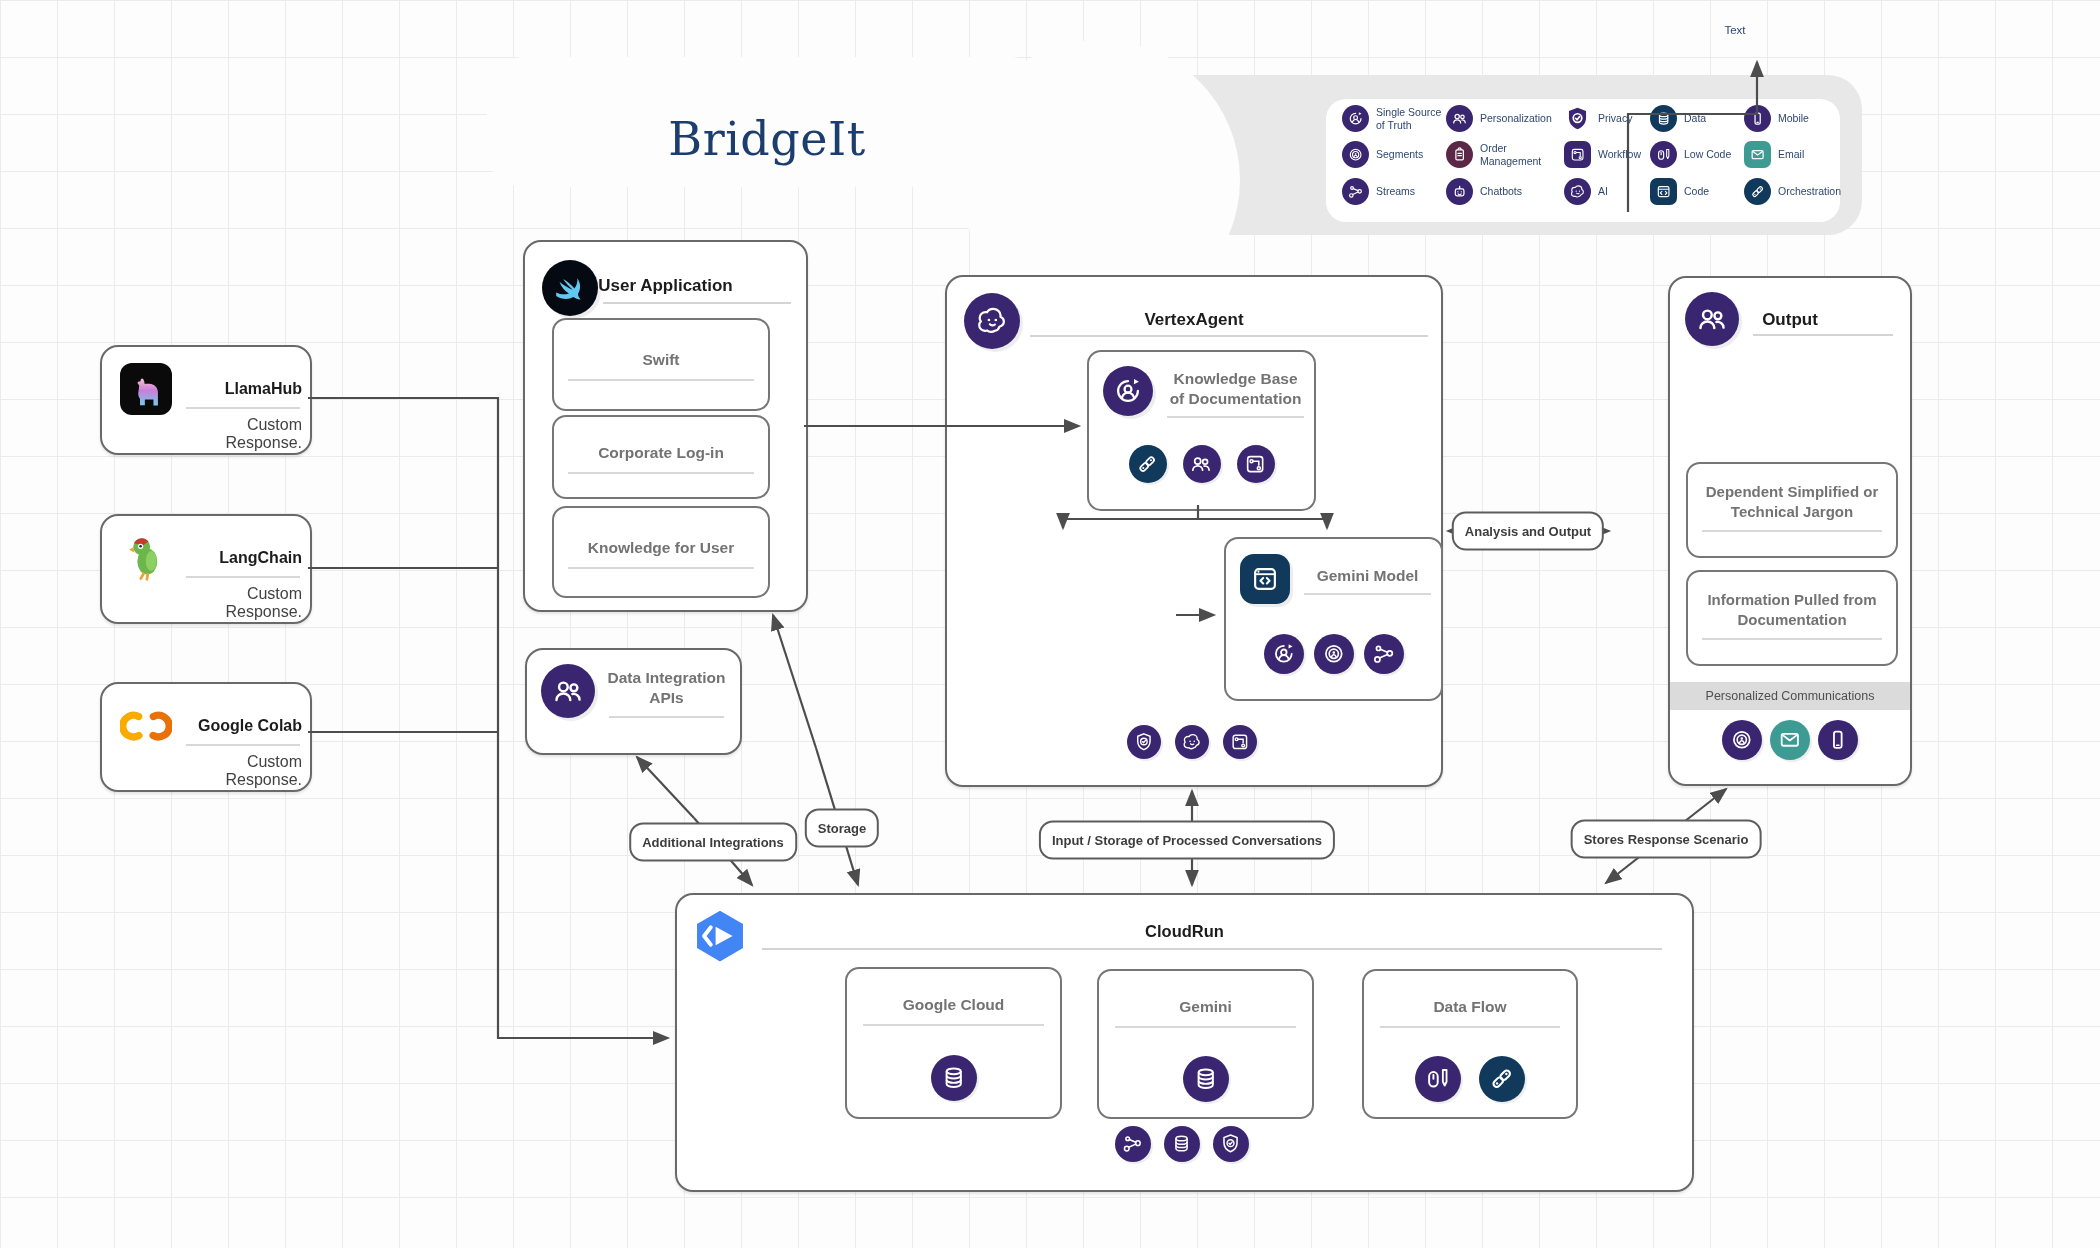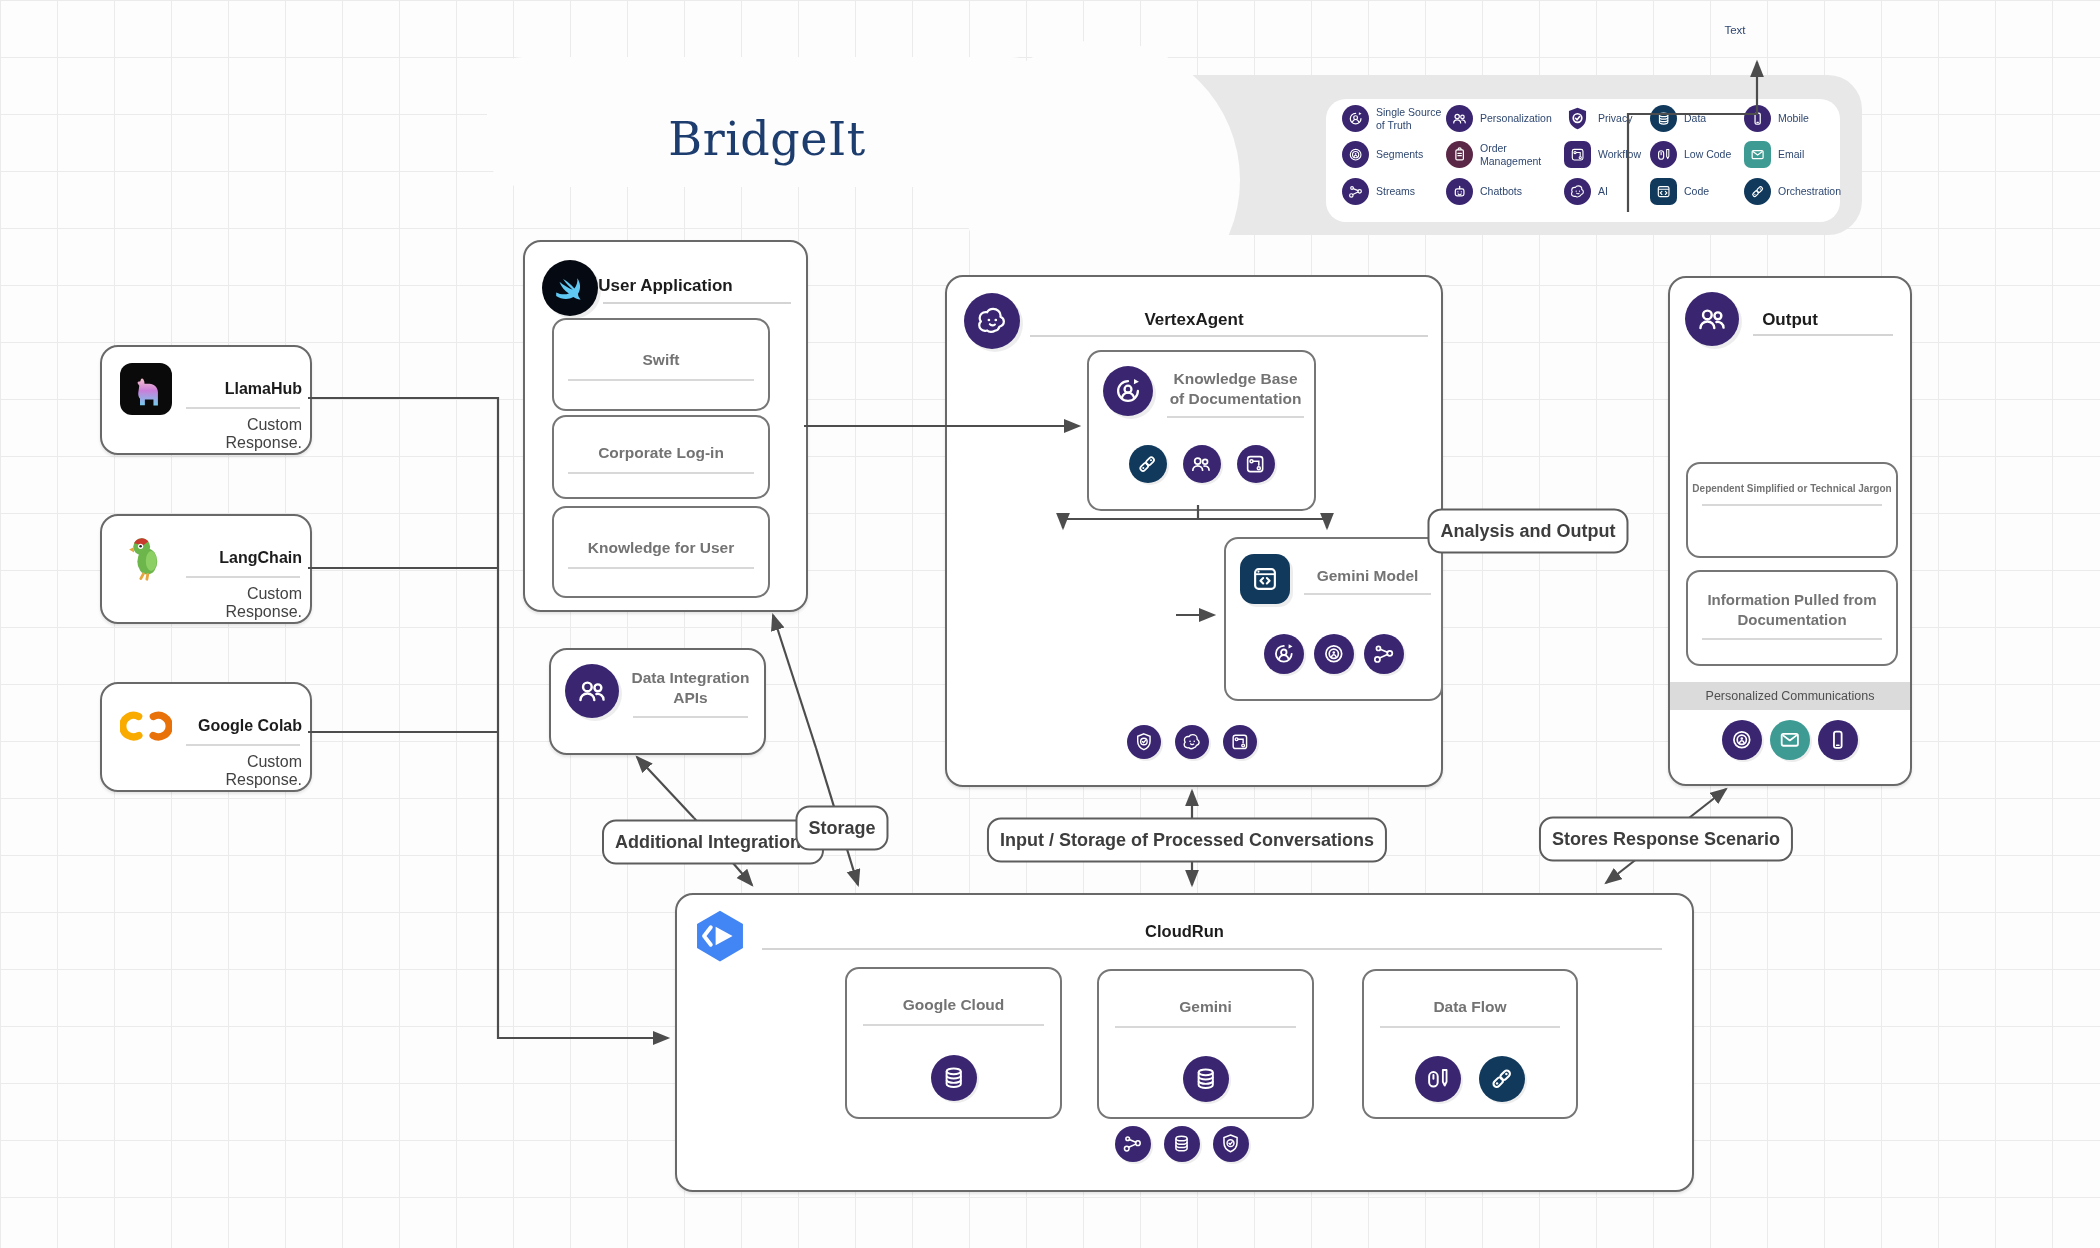--- a/index.html
+++ b/index.html
@@ -36,21 +36,21 @@
   .card-body{text-align:center;}
   .leaf-body{position:absolute;left:82px;right:8px;top:33px;text-align:right;}
   .leaf-t{font-weight:700;font-size:16px;color:#1c1c1c;}
   .leaf-d{border-top:2px solid #d8d8d8;margin:9px 2px 0;}
   .leaf-s{margin-top:7px;font-size:16px;color:#424242;}
   .tile{position:absolute;display:flex;align-items:center;justify-content:center;}
   .footerbar{position:absolute;left:0;right:0;background:#dbdbdb;display:flex;align-items:center;justify-content:center;
     font-size:12.5px;color:#4f4f4f;}
   
   .pill{position:absolute;transform:translate(-50%,-50%);background:#fff;border:2px solid #5d5d5d;border-radius:14px;
-    padding:10px 11px;font-weight:700;font-size:18px;color:#3d3d3d;white-space:nowrap;z-index:5;}
+    padding:10px 11px;font-weight:700;font-size:13px;color:#3d3d3d;white-space:nowrap;z-index:5;}
   #wires{position:absolute;left:0;top:0;z-index:4;pointer-events:none;}
 </style>
 </head>
 <body>
 
 <div id="canvas">
 
   <svg width="0" height="0" style="position:absolute" aria-hidden="true">
     <defs>
       <linearGradient id="lgrad" x1="0" y1="0" x2="0" y2="1">
@@ -395,21 +395,21 @@
     <div class="inner" style="left:27px;top:173px;width:214px;height:80px">
       <div class="ib-t" style="margin-top:26px">Corporate Log-in</div>
       <div class="ib-d"></div>
     </div>
     <div class="inner" style="left:27px;top:264px;width:214px;height:88px">
       <div class="ib-t" style="margin-top:30px">Knowledge for User</div>
       <div class="ib-d"></div>
     </div>
   </div>
 
-  <div class="node" style="left:549px;top:648px;width:213px;height:103px">
+  <div class="node" style="left:525px;top:648px;width:213px;height:103px">
     <div class="circ purple" style="left:14px;top:14px;width:54px;height:54px">
       <svg class="g" viewBox="0 0 24 24">
           <use href="#s-people"></use>
         </svg>
       </div>
     <div class="card-body" style="margin:18px 10px 0 76px">
       <div class="ib-t">Data Integration APIs</div>
       <div class="ib-d" style="margin:8px 6px 0"></div>
     </div>
   </div>
@@ -503,21 +503,21 @@
 
   <div class="node" style="left:1668px;top:276px;width:240px;height:506px">
     <div class="circ purple" style="left:15px;top:14px;width:54px;height:54px">
       <svg class="g" viewBox="0 0 24 24">
           <use href="#s-people"></use>
         </svg>
       </div>
     <div class="big-title" style="top:32px">Output</div>
     <div class="big-div" style="left:83px;top:56px;width:140px"></div>
     <div class="inner" style="left:16px;top:184px;width:208px;height:92px">
-      <div class="ib-t" style="margin-top:18px;font-size:10px">Dependent Simplified or Technical Jargon</div>
+      <div class="ib-t" style="margin-top:18px;font-size:15px">Dependent Simplified or Technical Jargon</div>
       <div class="ib-d"></div>
     </div>
     <div class="inner" style="left:16px;top:292px;width:208px;height:92px">
       <div class="ib-t" style="margin-top:18px;font-size:15px">Information Pulled from Documentation</div>
       <div class="ib-d"></div>
     </div>
     <div class="footerbar" style="top:404px;height:28px">Personalized Communications</div>
     <div class="icons-row" style="left:0;right:0;top:442px;gap:8px">
       <span class="mini purple" style="width:40px;height:40px">
           <svg class="g" viewBox="0 0 24 24">

